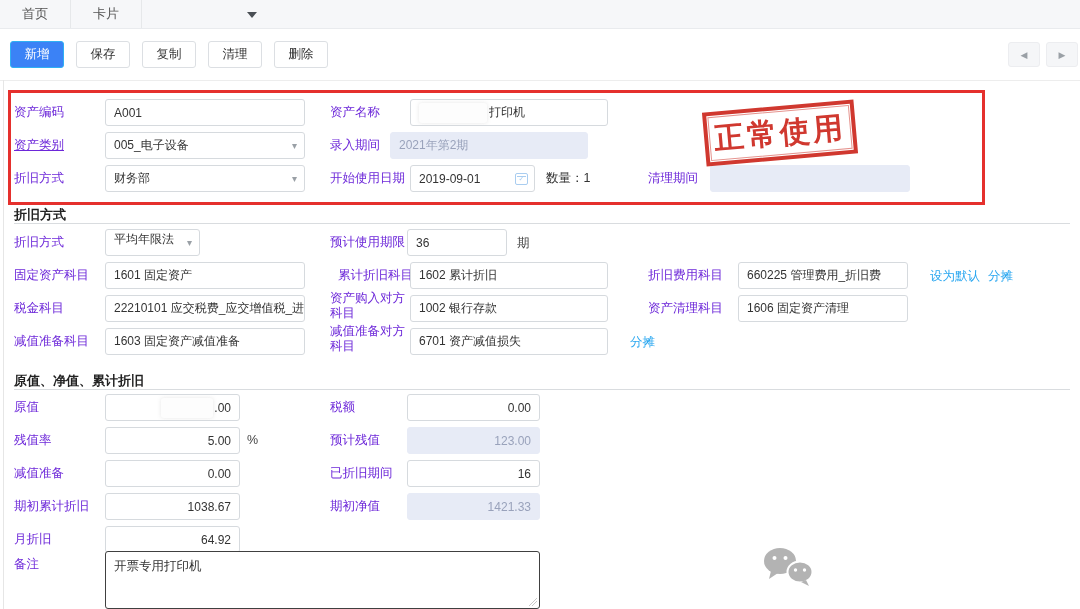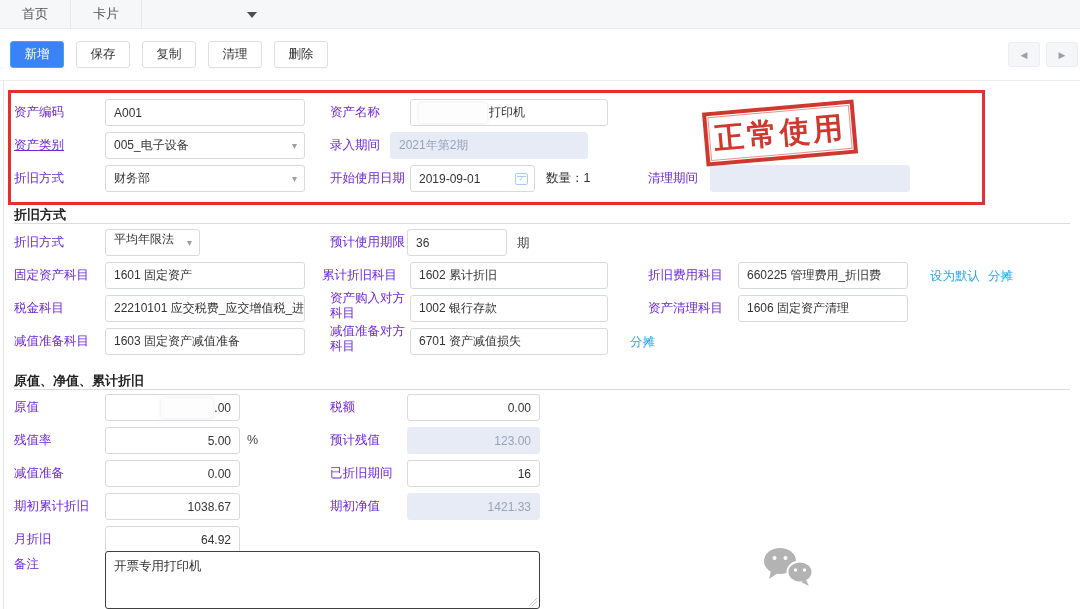--- a/index.html
+++ b/index.html
@@ -156,21 +156,21 @@
 <span class="lbl" style="left:330px;top:235px;">预计使用期限</span>
 <div class="fld" style="left:407px;top:229px;width:100px;">
     <span>36</span>
   </div>
 <span class="unit" style="left:517px;top:235px;">期</span>
 
 <span class="lbl" style="left:14px;top:268px;">固定资产科目</span>
 <div class="fld" style="left:105px;top:262px;width:200px;">
     <span>1601 固定资产</span>
   </div>
-<span class="lbl" style="left:322px;top:268px;">累计折旧科目</span>
+<span class="lbl" style="left:338px;top:268px;">累计折旧科目</span>
 <div class="fld" style="left:410px;top:262px;width:198px;">
     <span>1602 累计折旧</span>
   </div>
 <span class="lbl" style="left:648px;top:268px;">折旧费用科目</span>
 <div class="fld" style="left:738px;top:262px;width:170px;">
     <span>660225 管理费用_折旧费</span>
   </div>
 <span class="link" style="left:930px;top:268px;">设为默认</span>
 <span class="link" style="left:988px;top:268px;">分摊</span>
 

